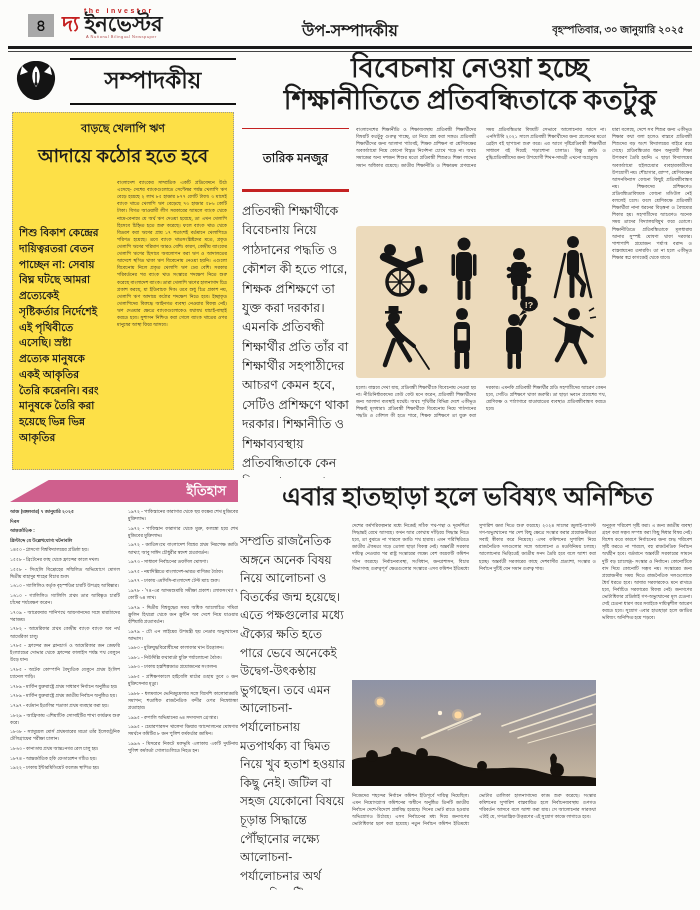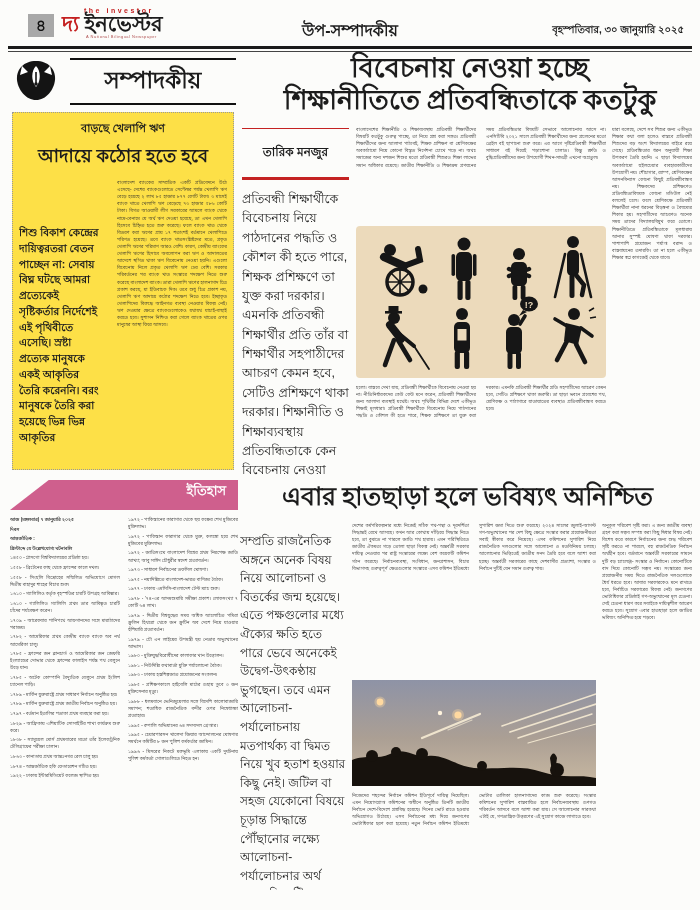--- a/index.html
+++ b/index.html
@@ -26,30 +26,30 @@
             font-family:"Liberation Serif",serif;}
   .ed-box{position:absolute;left:12px;top:112px;width:222px;height:358px;
           border:1px dotted #999;padding:7px 6px;box-sizing:border-box;background:#fde047;}
   .ed-kicker{text-align:center;font-weight:bold;font-size:11px;}
   .ed-headline{text-align:center;font-weight:bold;font-size:18px;margin:3px 0 6px;}
   .ed-row{display:flex;gap:16px;height:286px;overflow:hidden;}
   .ed-note{width:82px;font-weight:bold;font-size:10.5px;line-height:1.5;margin-top:46px;}
   .ed-body{flex:1;font-size:4.6px;line-height:1.55;text-align:justify;color:#2a2a2a;overflow:hidden;}
   
   .hist{position:absolute;left:10px;top:480px;width:228px;height:426px;}
-  .hist-banner{height:30px;background:#cf5f8d;color:#fff;font-weight:bold;font-size:13px;
+  .hist-banner{height:22px;background:#cf5f8d;color:#fff;font-weight:bold;font-size:13px;
                text-align:right;line-height:21px;padding-right:12px;box-sizing:border-box;
                clip-path:polygon(17% 0,100% 0,100% 100%,0 100%);}
   .hist-cols{display:flex;gap:8px;margin-top:6px;height:396px;overflow:hidden;}
   .hist-col{flex:1;font-size:4.6px;line-height:1.55;text-align:justify;color:#2a2a2a;overflow:hidden;}
   .hist-intro p{margin:0 0 2px;font-weight:bold;}
   .hist-col p{margin:0 0 2.5px;}
   
   .byline{border-top:1px solid #c42222;border-bottom:3px solid #c42222;
-          text-align:center;font-weight:bold;font-size:12px;padding:14px 0;}
+          text-align:center;font-weight:bold;font-size:12px;padding:20px 0;}
   .pullq{margin-top:10px;font-size:12.5px;line-height:1.55;color:#222;}
   .tiny{font-size:4.6px;line-height:1.55;text-align:justify;color:#2a2a2a;overflow:hidden;}
   .twocol{column-count:2;column-gap:10px;}
   
   .a1-hl{position:absolute;left:248px;top:52px;width:444px;text-align:center;
          font-weight:bold;font-size:27px;line-height:1.2;font-family:"Liberation Serif",serif;}
   .a1-left{position:absolute;left:242px;top:128px;width:107px;height:350px;overflow:hidden;}
   .a1-mid{position:absolute;left:356px;top:126px;width:250px;}
   .a1-midtop{height:96px;}
   .illus{margin-top:4px;width:250px;height:152px;background:#ecdabb;border-radius:4px;overflow:hidden;}

